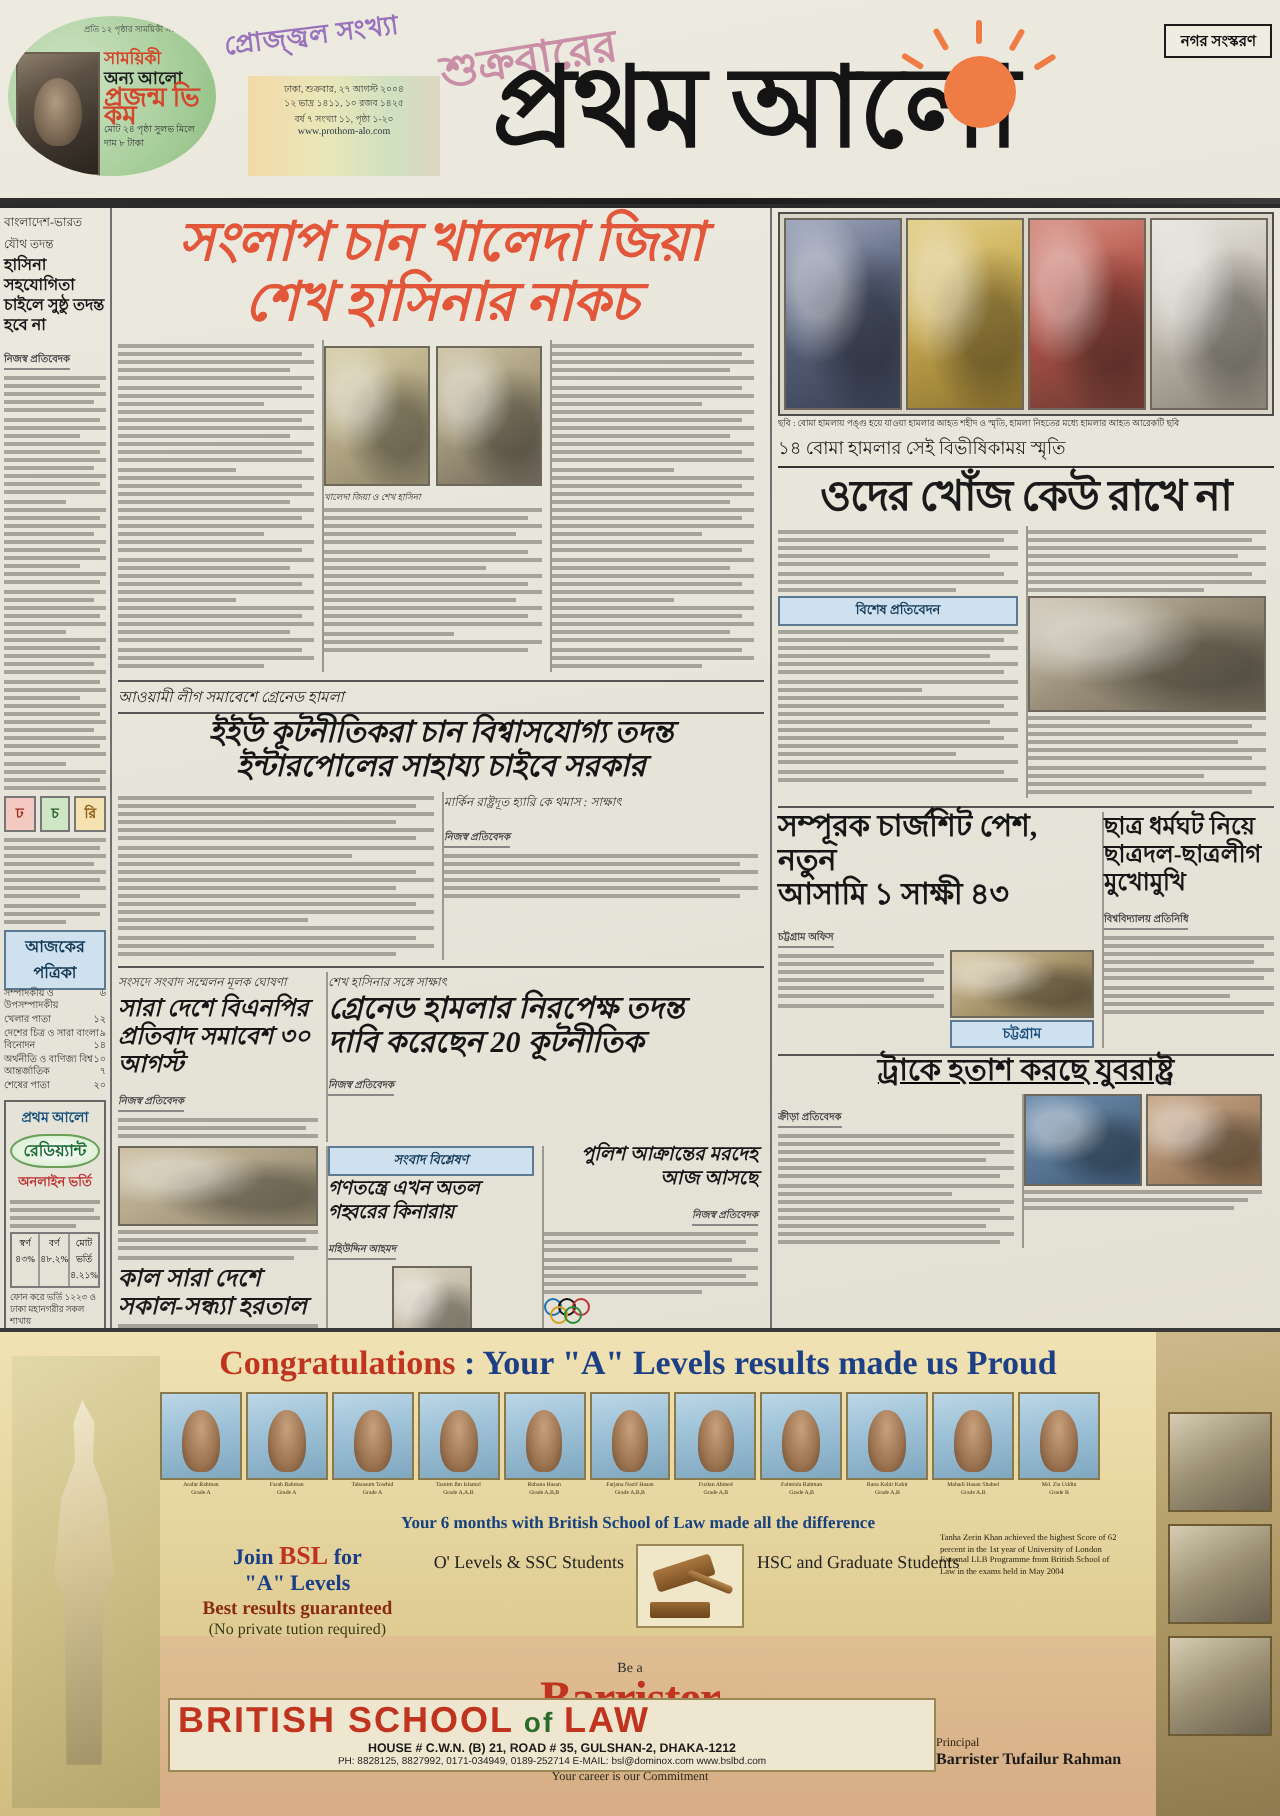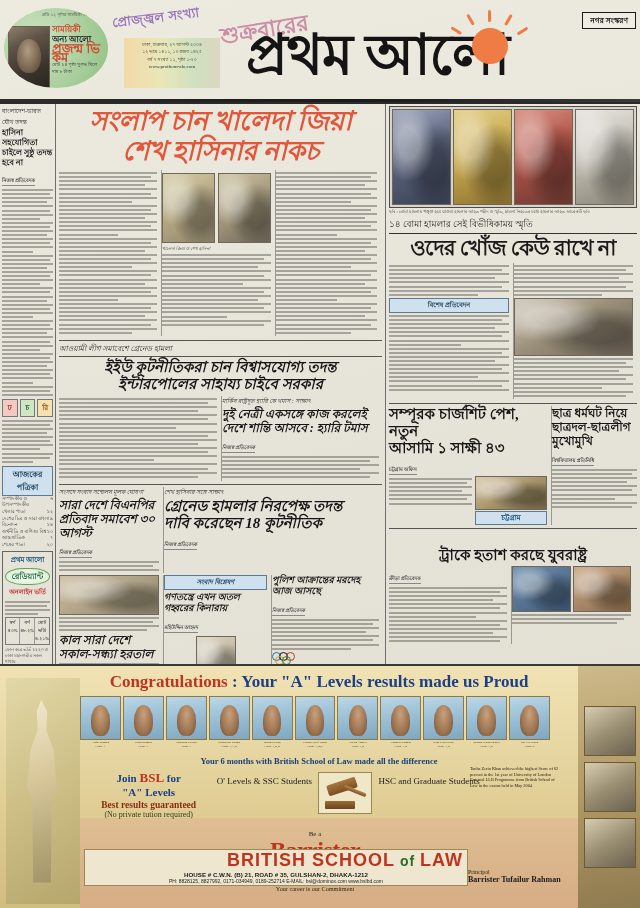--- a/index.html
+++ b/index.html
@@ -561,38 +561,37 @@
             <span class="tx s2"></span>
             <span class="tx s1"></span>
             <span class="tx s5"></span>
           <span class="tx s1"></span>
             <span class="tx s2"></span>
             <span class="tx s1"></span>
             <span class="tx s3"></span>
         </div>
         <div style="width:158px;" class="colrule">
           <div class="small-k">মার্কিন রাষ্ট্রদূত হ্যারি কে থমাস : সাক্ষাৎ</div>
-          <div class="hl-3">দুই নেত্রী একসঙ্গে কাজ করলেই দেশে শান্তি আসবে : হ্যারি টমাস</div>
           <div class="byline">নিজস্ব প্রতিবেদক</div>
           <span class="tx s1"></span><span class="tx s2"></span><span class="tx s1"></span><span class="tx s3"></span>
           <span class="tx s1"></span><span class="tx s2"></span>
         </div>
       </div>
 
       <div style="display:flex; gap:4px; border-top:1px solid #555; margin-top:3px; padding-top:2px;">
         <div style="width:100px;">
           <div class="small-k">সংসদে সংবাদ সম্মেলন মূলক ঘোষণা</div>
           <div class="hl-3">সারা দেশে বিএনপির প্রতিবাদ সমাবেশ ৩০ আগস্ট</div>
           <div class="byline">নিজস্ব প্রতিবেদক</div>
           <span class="tx s1"></span><span class="tx s2"></span><span class="tx s1"></span>
         </div>
         <div style="width:216px;" class="colrule">
           <div class="small-k">শেখ হাসিনার সঙ্গে সাক্ষাৎ</div>
           <div class="hl-2">গ্রেনেড হামলার নিরপেক্ষ তদন্ত</div>
-          <div class="hl-2">দাবি করেছেন 18 কূটনীতিক</div>
+          <div class="hl-2">দাবি করেছেন 20 কূটনীতিক</div>
           <div class="byline">নিজস্ব প্রতিবেদক</div>
         </div>
       </div>
 
       <div style="display:flex; gap:4px; margin-top:2px;">
         <div style="width:100px;">
           <div class="photo" style="height:40px;background:linear-gradient(150deg,#cdbfa0,#8f846c);"></div>
           <span class="tx s1"></span>
             <span class="tx s2"></span>
             <span class="tx s1"></span>
@@ -602,21 +601,21 @@
             <span class="tx s2"></span>
             <span class="tx s1"></span>
         </div>
         <div style="width:104px;" class="colrule">
           <div class="panel-title" style="font-size:6.5px;">সংবাদ বিশ্লেষণ</div>
           <div class="hl-4" style="margin-top:2px;">গণতন্ত্রে এখন অতল গহ্বরের কিনারায়</div>
           <div class="byline">মহিউদ্দিন আহমদ</div>
           <div class="photo" style="height:46px;width:40px;margin:2px auto;background:linear-gradient(150deg,#ddd6c4,#a9a08b);"></div>
           <span class="tx s1"></span><span class="tx s2"></span><span class="tx s3"></span>
         </div>
-        <div style="width:108px;" class="colrule">
+        <div style="width:108px;text-align:right;" class="colrule">
           <div class="hl-4">পুলিশ আক্রান্তের মরদেহ আজ আসছে</div>
           <div class="byline">নিজস্ব প্রতিবেদক</div>
           <span class="tx s1"></span><span class="tx s2"></span><span class="tx s1"></span><span class="tx s3"></span>
           <span class="tx s1"></span><span class="tx s2"></span><span class="tx s1"></span><span class="tx s4"></span>
           <div class="olympics">
             <div class="rings">
               <div class="ring" style="left:0;top:0;border-color:#1f6fb4;"></div>
               <div class="ring" style="left:7px;top:0;border-color:#111;"></div>
               <div class="ring" style="left:14px;top:0;border-color:#b33;"></div>
               <div class="ring" style="left:3px;top:4px;border-color:#d4a017;"></div>
@@ -720,21 +719,21 @@
           <div class="hl-3">ছাত্র ধর্মঘট নিয়ে</div>
           <div class="hl-3">ছাত্রদল-ছাত্রলীগ</div>
           <div class="hl-3">মুখোমুখি</div>
           <div class="byline">বিশ্ববিদ্যালয় প্রতিনিধি</div>
           <span class="tx s1"></span><span class="tx s2"></span><span class="tx s1"></span><span class="tx s3"></span>
           <span class="tx s1"></span><span class="tx s2"></span><span class="tx s1"></span><span class="tx s4"></span>
           <span class="tx s1"></span><span class="tx s2"></span>
         </div>
       </div>
 
-      <div style="border-top:1px solid #555; margin-top:3px; padding-top:18px;">
+      <div style="border-top:1px solid #555; margin-top:3px; padding-top:0;text-decoration:underline;">
         <div class="hl-2" style="text-align:center;">ট্রাকে হতাশ করছে যুবরাষ্ট্র</div>
         <div style="display:flex; gap:4px; margin-top:2px;">
           <div style="width:118px;">
             <div class="byline">ক্রীড়া প্রতিবেদক</div>
             <span class="tx s1"></span><span class="tx s2"></span><span class="tx s1"></span><span class="tx s3"></span>
             <span class="tx s1"></span><span class="tx s2"></span><span class="tx s1"></span><span class="tx s4"></span>
             <span class="tx s1"></span><span class="tx s2"></span><span class="tx s1"></span><span class="tx s3"></span>
             <span class="tx s1"></span><span class="tx s2"></span>
           </div>
           <div style="width:120px;" class="colrule">
@@ -848,21 +847,21 @@
 
     <div class="barr">
       <div class="bea">Be a</div>
       <div class="big">Barrister</div>
       <div class="tag">It's not a profession, its a Life Style</div>
       <div class="gtee">We guarantee the best LLB result under University of London External LLB Programme in Bangladesh</div>
       <div class="gtee">Your career is our Commitment</div>
     </div>
 
     <div class="bsl-bar">
-      <div class="t1" style="text-align:right;">
+      <div class="t1" style="text-align:left;">
         <span>BRITISH SCHOOL</span><span class="of"> of </span><span>LAW</span>
       </div>
       <div class="t2" style="text-align:center;">HOUSE # C.W.N. (B) 21, ROAD # 35, GULSHAN-2, DHAKA-1212</div>
       <div class="t3" style="text-align:center;">PH: 8828125, 8827992, 0171-034949, 0189-252714  E-MAIL: bsl@dominox.com   www.bslbd.com</div>
     </div>
 
     <div class="principal">
       <div class="p1">Principal</div>
       <div class="p2">Barrister Tufailur Rahman</div>
     </div>

